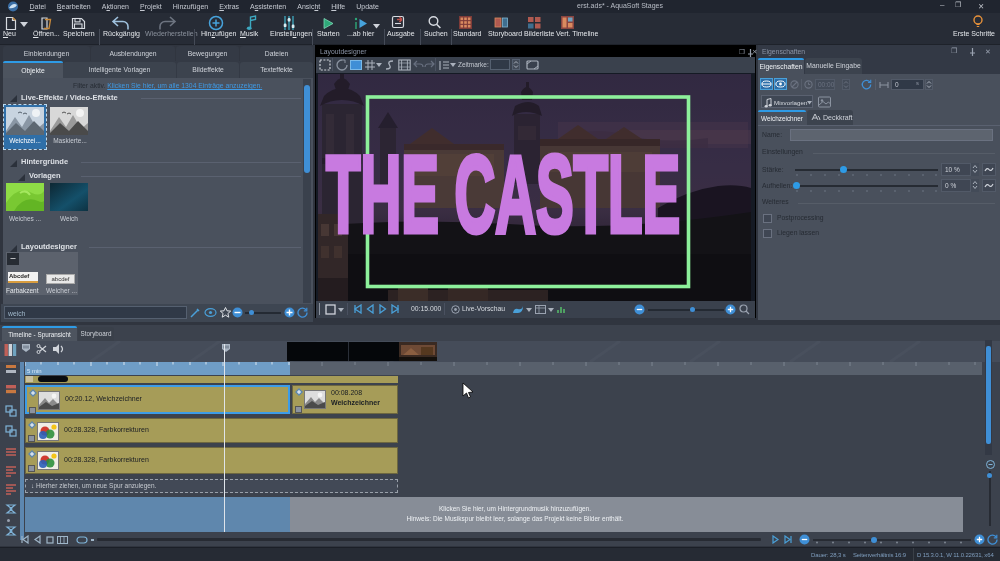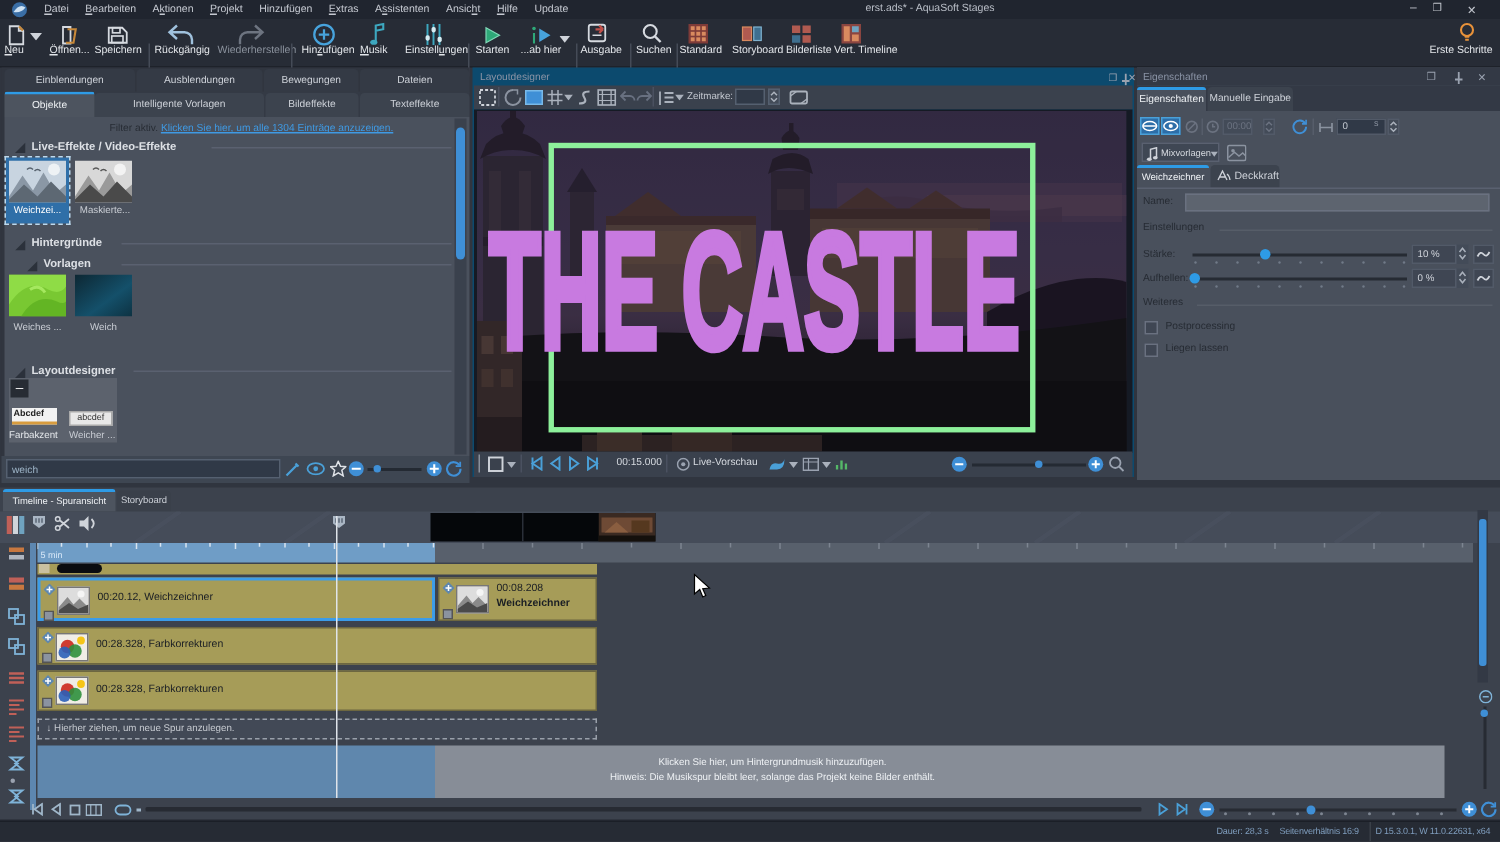--- a/index.html
+++ b/index.html
@@ -276,21 +276,21 @@
           <circle cx="5.5" cy="5.5" r="5" fill="#3f8fd6"></circle>
           <path d="M2.5 5.5h6M5.5 2.5v6" stroke="#fff" stroke-width="1.4"></path>
         </svg>
     <svg class="abs" style="left:296px;top:3px" width="11" height="11" viewBox="0 0 11 11">
           <path d="M9.3 3.2 A4.5 4.5 0 1 0 10 5.5" fill="none" stroke="#3f8fd6" stroke-width="1.4"></path>
           <path d="M9.8 0.8 v3 h-3" fill="none" stroke="#3f8fd6" stroke-width="1.2"></path>
         </svg>
   </div>
 </div>
 
-<div class="abs" id="centerpanel" style="left:315px;top:45px;width:441px;height:273px;background:#0c4a6e;">
+<div class="abs" id="centerpanel" style="left:315px;top:45px;width:441px;height:273px;background:#000000;">
   <div class="abs" style="left:5px;top:3px;font-size:6.8px;color:#8a93a5;">Layoutdesigner</div>
   <div class="abs" style="left:424px;top:3px;font-size:6.5px;color:#9aa2b0;">❐</div>
   <svg class="abs" style="left:432px;top:4px" width="7" height="8">
         <path d="M3.5 0 v5 M1 5 h5 M3.5 5 v3" stroke="#9aa2b0" stroke-width="1.2"></path>
       </svg>
 
   <div class="abs" style="left:437px;top:3px;font-size:6.5px;color:#9aa2b0;">✕</div>
 
   <div class="abs" style="left:1px;top:12px;width:439px;height:16px;background:#3a414d;">
     <svg class="abs" style="left:3px;top:2px" width="12" height="12">

